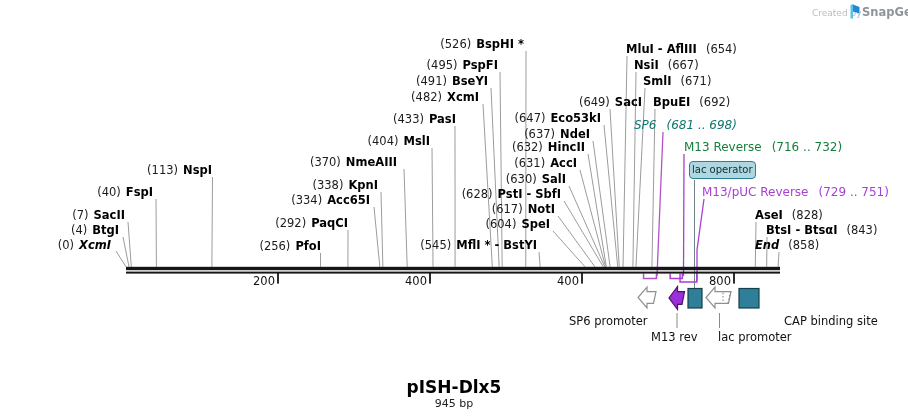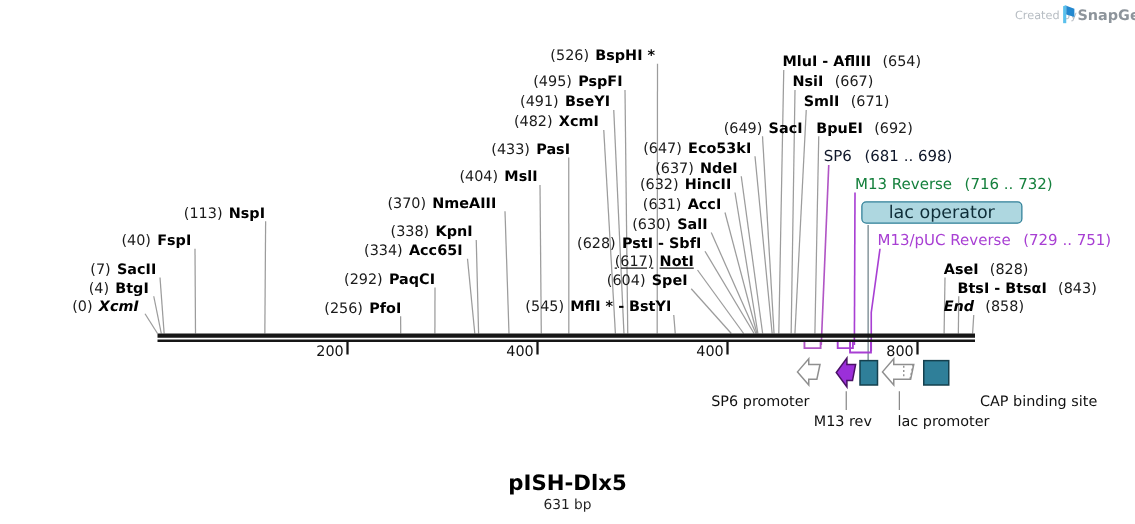--- a/index.html
+++ b/index.html
@@ -7,21 +7,21 @@
          font-family:"DejaVu Sans","Liberation Sans",sans-serif;overflow:hidden;}
   svg.overlay{position:absolute;left:0;top:0;pointer-events:none;}
   .lbl{position:absolute;white-space:nowrap;font-size:11.5px;line-height:14px;color:#1b1b1b;}
   .lbl.ra{transform:translateX(-100%);}
   .lbl .nm{font-weight:bold;color:#000;margin-left:5px;}
   .lbl .nm.first{margin-left:0;}
   .lbl .sfx{margin-left:9px;font-weight:normal;color:#1b1b1b;}
   .lbl .it{font-style:italic;}
   .plbl{position:absolute;white-space:nowrap;font-size:12px;}
   .plbl .rng{margin-left:10px;}
-  .tag{position:absolute;font-size:14px;line-height:14px;padding:1px 21px;border-radius:4px;
+  .tag{position:absolute;font-size:10px;line-height:14px;padding:1px 2px;border-radius:4px;
        color:#0e2d38;white-space:nowrap;}
   .ticklbl{position:absolute;font-size:11.5px;color:#111;transform:translateX(-100%);white-space:nowrap;}
   .featlbl{position:absolute;font-size:11.5px;color:#111;white-space:nowrap;}
   .title{position:absolute;left:0;top:377px;width:100%;text-align:center;
          font-size:17px;font-weight:bold;color:#000;}
   .subtitle{position:absolute;left:0;top:397px;width:100%;text-align:center;
             font-size:11px;color:#222;}
   .credit-by{position:absolute;left:812px;top:8px;font-size:9px;color:#b7bdc3;}
   .credit-brand{position:absolute;left:862px;top:5px;font-size:11.5px;font-weight:600;color:#8d949b;}
   .credit-logo{position:absolute;left:850px;top:4px;}
@@ -107,47 +107,47 @@
       <div class="lbl ra" style="left: 378px; top: 178px;"><span class="pf">(338)</span><span class="nm">KpnI</span></div>
       <div class="lbl ra" style="left: 397px; top: 155px;"><span class="pf">(370)</span><span class="nm">NmeAIII</span></div>
       <div class="lbl ra" style="left: 430px; top: 134px;"><span class="pf">(404)</span><span class="nm">MslI</span></div>
       <div class="lbl ra" style="left: 456px; top: 112px;"><span class="pf">(433)</span><span class="nm">PasI</span></div>
       <div class="lbl ra" style="left: 479px; top: 90px;"><span class="pf">(482)</span><span class="nm">XcmI</span></div>
       <div class="lbl ra" style="left: 488px; top: 74px;"><span class="pf">(491)</span><span class="nm">BseYI</span></div>
       <div class="lbl ra" style="left: 498px; top: 58px;"><span class="pf">(495)</span><span class="nm">PspFI</span></div>
       <div class="lbl ra" style="left: 524px; top: 37px;"><span class="pf">(526)</span><span class="nm">BspHI *</span></div>
       <div class="lbl ra" style="left: 537px; top: 238px;"><span class="pf">(545)</span><span class="nm">MflI * - BstYI</span></div>
       <div class="lbl ra" style="left: 550px; top: 217px;"><span class="pf">(604)</span><span class="nm">SpeI</span></div>
-      <div class="lbl ra" style="left: 555px; top: 202px; text-decoration: underline;"><span class="pf">(617)</span><span class="nm">NotI</span></div>
+      <div class="lbl ra" style="left: 555px; top: 202px;"><span class="pf">(617)</span><span class="nm">NotI</span></div>
       <div class="lbl ra" style="left: 561px; top: 187px;"><span class="pf">(628)</span><span class="nm">PstI - SbfI</span></div>
       <div class="lbl ra" style="left: 566px; top: 172px;"><span class="pf">(630)</span><span class="nm">SalI</span></div>
       <div class="lbl ra" style="left: 577px; top: 156px;"><span class="pf">(631)</span><span class="nm">AccI</span></div>
       <div class="lbl ra" style="left: 585px; top: 140px;"><span class="pf">(632)</span><span class="nm">HincII</span></div>
       <div class="lbl ra" style="left: 590px; top: 127px;"><span class="pf">(637)</span><span class="nm">NdeI</span></div>
       <div class="lbl ra" style="left: 601px; top: 111px;"><span class="pf">(647)</span><span class="nm">Eco53kI</span></div>
       <div class="lbl ra" style="left: 607px; top: 95px; margin-left: 35px;"><span class="pf">(649)</span><span class="nm">SacI</span></div>
       <div class="lbl" style="left: 626px; top: 42px;"><span class="nm first">MluI - AflIII</span><span class="sfx">(654)</span></div>
       <div class="lbl" style="left: 634px; top: 58px;"><span class="nm first">NsiI</span><span class="sfx">(667)</span></div>
       <div class="lbl" style="left: 643px; top: 74px;"><span class="nm first">SmlI</span><span class="sfx">(671)</span></div>
       <div class="lbl" style="left: 653px; top: 95px;"><span class="nm first">BpuEI</span><span class="sfx">(692)</span></div>
       <div class="lbl" style="left: 755px; top: 208px;"><span class="nm first">AseI</span><span class="sfx">(828)</span></div>
       <div class="lbl" style="left: 766px; top: 223px;"><span class="nm first">BtsI - BtsαI</span><span class="sfx">(843)</span></div>
       <div class="lbl" style="left: 755px; top: 238px;"><span class="nm first it">End</span><span class="sfx">(858)</span></div>
-      <div class="plbl" style="left: 659px; top: 118px; color: #0f172a;"><span>SP6</span><span class="rng">(681 .. 698)</span></div>
+      <div class="plbl" style="left: 634px; top: 118px; color: #0f766e; font-style: italic;"><span>SP6</span><span class="rng">(681 .. 698)</span></div>
       <div class="plbl" style="left: 684px; top: 140px; color: #15803d;"><span>M13 Reverse</span><span class="rng">(716 .. 732)</span></div>
       <div class="plbl" style="left: 702px; top: 185px; color: rgb(168, 63, 211);"><span>M13/pUC Reverse</span><span class="rng">(729 .. 751)</span></div>
       <div class="tag" style="left: 689px; top: 161px; background: rgb(174, 215, 224); border: 1.3px solid rgb(46, 127, 151);">lac operator</div>
       <div class="featlbl" style="left: 569px; top: 314px;">SP6 promoter</div>
       <div class="featlbl" style="left: 651px; top: 330px;">M13 rev</div>
       <div class="featlbl" style="left: 718px; top: 330px;">lac promoter</div>
       <div class="featlbl" style="left: 784px; top: 314px;">CAP binding site</div>
     </div>
 
   <div class="credit-by">Created by</div>
   <svg class="credit-logo" width="10" height="15" viewBox="0 0 10 15">
     <path id="logo-l" d="M0.5,1 L3,0 L3,14.5 L0.5,14.5 Z" fill="#5ac0ec"></path>
     <path id="logo-d" d="M3,0.5 L9.5,3 L9.5,9.5 L3,7.5 Z" fill="#2388cf"></path>
   </svg>
   <div class="credit-brand">SnapGene</div>
 
   <div class="title">pISH-Dlx5</div>
-  <div class="subtitle">631 bp</div>
+  <div class="subtitle">945 bp</div>
 </div>
 
 </body></html>

